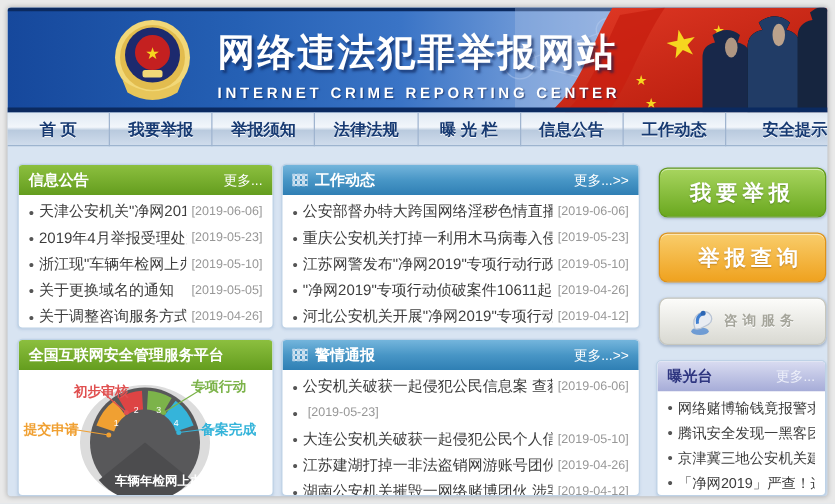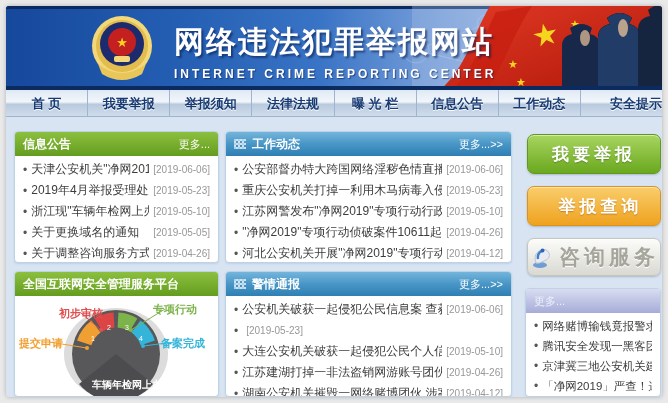--- a/index.html
+++ b/index.html
@@ -61,21 +61,21 @@
   .step-label { position:absolute; font-size:11px; font-weight:bold; }
   #lbl-submit  { left:4px;  top:40px; color:#f0a032; }
   #lbl-review  { left:44px; top:10px; color:#e05050; }
   #lbl-inspect { left:138px; top:6px;  color:#7cb34a; }
   #lbl-done    { left:146px; top:40px; color:#35b4da; }
 
   
   .abtn { position:absolute; left:521px; width:134px; height:40px; border-radius:7px; text-align:center; line-height:40px; font-size:17px; font-weight:bold; color:#fff; letter-spacing:4px; text-decoration:none; box-shadow:inset 0 1px 0 rgba(255,255,255,.5), 0 1px 2px rgba(100,120,150,.4); }
   #btn-report { top:16px; background:linear-gradient(#a8d55f,#6aa81f); border:1px solid #61991a; text-shadow:0 1px 1px rgba(60,100,20,.5); }
   #btn-query  { top:68px; background:linear-gradient(#f9cd6b,#efa21f); border:1px solid #dd921a; text-shadow:0 1px 1px rgba(150,90,10,.5);padding-left:13px; }
-  #btn-consult { top:120px; height:38px; line-height:38px; background:linear-gradient(#fcfcfa,#d9d9d2); border:1px solid #c6c6bd; color:#a5a59b; font-size:21px; text-shadow:0 1px 0 #fff; display:flex; align-items:center; justify-content:center; gap:6px; }
+  #btn-consult { top:120px; height:38px; line-height:38px; background:linear-gradient(#fcfcfa,#d9d9d2); border:1px solid #c6c6bd; color:#a5a59b; font-size:11px; text-shadow:0 1px 0 #fff; display:flex; align-items:center; justify-content:center; gap:6px; }
 </style>
 </head>
 <body>
 
 <div id="page">
 
   <div id="banner">
     <div class="strip-top"></div>
 
     <svg id="net-art" width="230" height="84" viewBox="0 0 230 84">
@@ -295,20 +295,21 @@
         <ellipse cx="11" cy="20" rx="7" ry="3" fill="#3f7fd0" opacity=".7"></ellipse>
         <path d="M7,18 Q4,10 10,6 Q17,2 20,8 Q22,13 15,16 Q10,19 7,18 Z" fill="#e8ecf2" stroke="#b9c4d4" stroke-width="1"></path>
         <path d="M9,14 Q8,8 13,6" stroke="#3f7fd0" stroke-width="2.4" fill="none"></path>
         <circle cx="13.5" cy="5.6" r="2" fill="#2c66b4"></circle>
       </svg>
       <span>咨询服务</span>
     </a>
 
     <div class="panel" id="p-expose">
       <div class="ph ph-lav">
+        <span class="t">曝光台</span>
         <a class="more" href="#">更多...</a>
       </div>
       <div class="plist">
         <div class="row">
             <span class="blt">•</span>
             <a class="txt" href="#">网络赌博输钱竟报警求助...</a>
           </div>
         <div class="row">
             <span class="blt">•</span>
             <a class="txt" href="#">腾讯安全发现一黑客团伙...</a>

